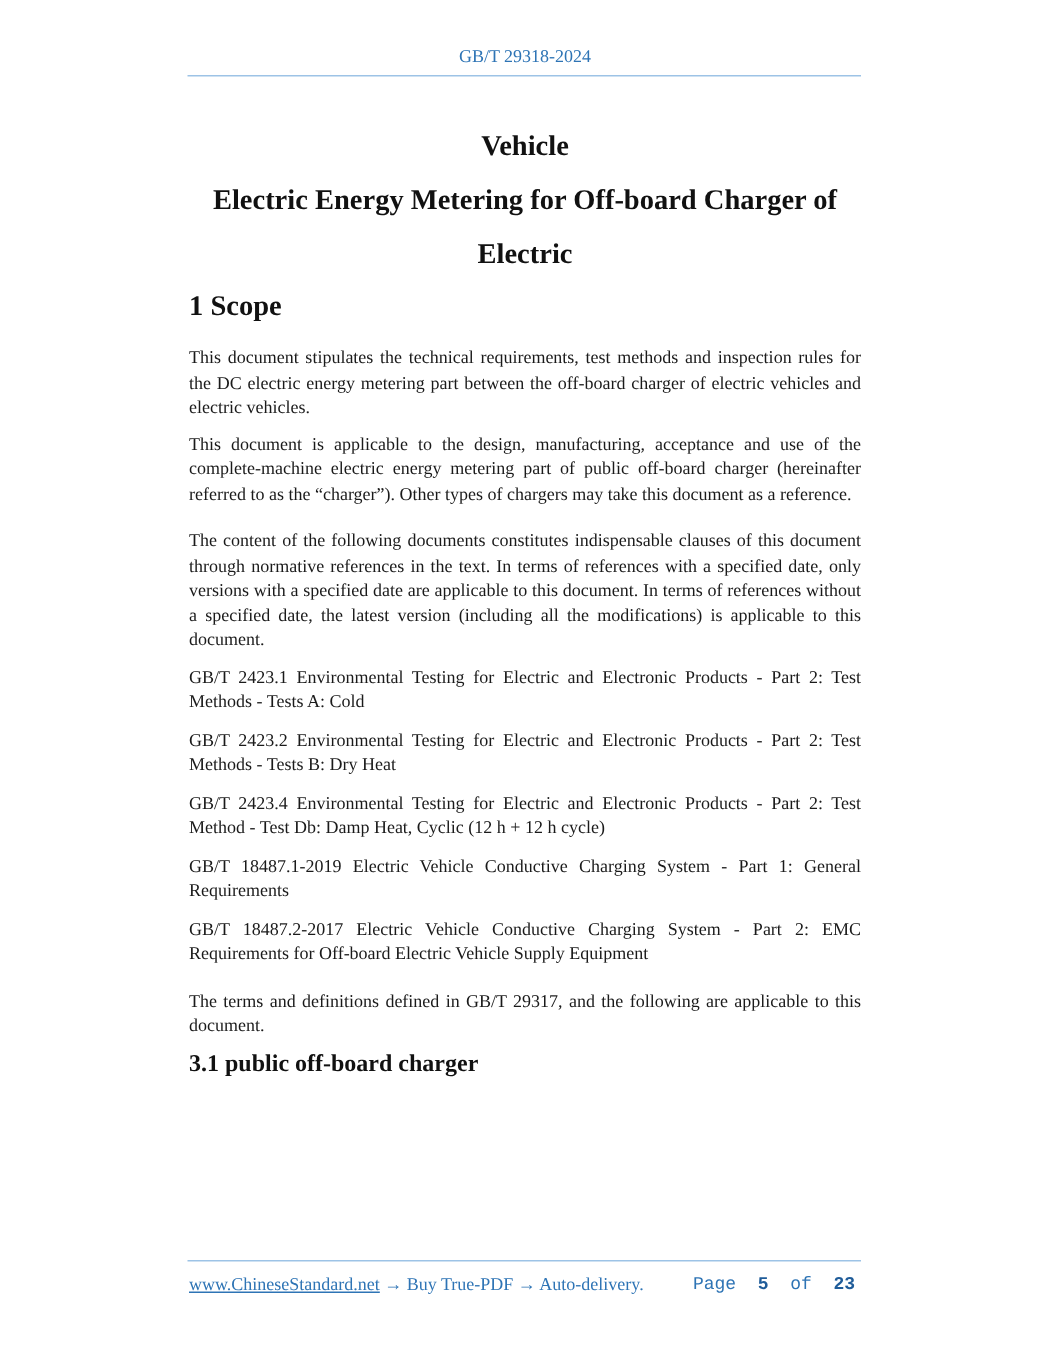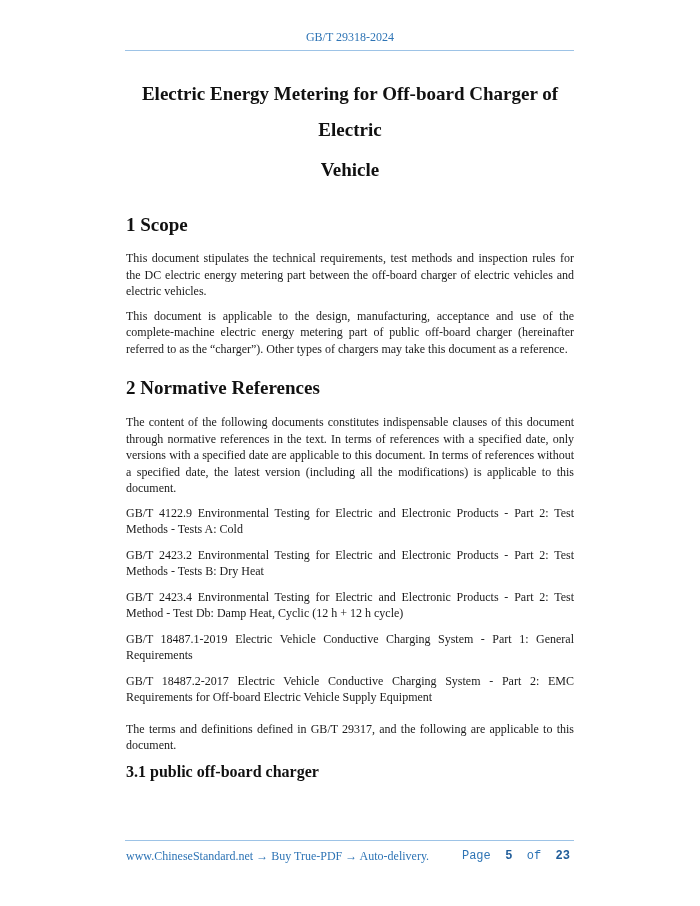--- a/index.html
+++ b/index.html
@@ -8,44 +8,43 @@
   .page { position: absolute; left: 0; top: 0; width: 700px; height: 906px; }
   .header { position: absolute; top: 30px; left: 126px; width: 448px; text-align: center;
             font-size: 12px; color: #2e74b5; }
   .hline { position: absolute; left: 125px; width: 449px; height: 1px; background: #9dc3e6; }
   .content { position: absolute; left: 126px; top: 76px; width: 448px; }
   .title { font-weight: bold; font-size: 19px; text-align: center; line-height: 36px; margin: 0; color: #111; }
   h2 { font-weight: bold; font-size: 19px; margin: 0; color: #111; }
   h3 { font-weight: bold; font-size: 16px; margin: 0; color: #111; }
   p { font-size: 12px; line-height: 16.5px; margin: 0; text-align: justify; color: #1a1a1a; }
   .footer { position: absolute; top: 849px; left: 126px; width: 448px; font-size: 12px; color: #2e74b5; }
-  .footer .link { color: #2e74b5; cursor: pointer; }
+  .footer .link { text-decoration: underline; color: #2e74b5; cursor: pointer; }
   .footer .pager { position: absolute; right: 4px; top: 0; font-family: Liberation Mono, monospace; }
   .footer .pager b { color: #1f5c99; }
 </style>
 </head>
 <body>
 
 <div class="page">
   <div class="header">GB/T 29318-2024</div>
   <div class="hline" style="top:50px"></div>
 
   <div class="content">
     <div class="title">
+      <div style="margin-top:4px">Vehicle</div>
       <div>Electric Energy Metering for Off-board Charger of Electric</div>
-      <div style="margin-top:4px">Vehicle</div>
     </div>
 
-    <h2 style="margin-top:26px">1 Scope</h2>
+    <h2 style="margin-top:6px">1 Scope</h2>
     <p style="margin-top:14px">This document stipulates the technical requirements, test methods and inspection rules for the DC electric energy metering part between the off-board charger of electric vehicles and electric vehicles.</p>
     <p style="margin-top:8px">This document is applicable to the design, manufacturing, acceptance and use of the complete-machine electric energy metering part of public off-board charger (hereinafter referred to as the “charger”). Other types of chargers may take this document as a reference.</p>
 
-    <h2 style="margin-top:20px">2 Normative References</h2>
     <p style="margin-top:15px">The content of the following documents constitutes indispensable clauses of this document through normative references in the text. In terms of references with a specified date, only versions with a specified date are applicable to this document. In terms of references without a specified date, the latest version (including all the modifications) is applicable to this document.</p>
-    <p style="margin-top:8px">GB/T 4122.9 Environmental Testing for Electric and Electronic Products - Part 2: Test Methods - Tests A: Cold</p>
+    <p style="margin-top:8px">GB/T 2423.1 Environmental Testing for Electric and Electronic Products - Part 2: Test Methods - Tests A: Cold</p>
     <p style="margin-top:9px">GB/T 2423.2 Environmental Testing for Electric and Electronic Products - Part 2: Test Methods - Tests B: Dry Heat</p>
     <p style="margin-top:9px">GB/T 2423.4 Environmental Testing for Electric and Electronic Products - Part 2: Test Method - Test Db: Damp Heat, Cyclic (12 h + 12 h cycle)</p>
     <p style="margin-top:9px; word-spacing:4px">GB/T 18487.1-2019 Electric Vehicle Conductive Charging System - Part 1: General Requirements</p>
     <p style="margin-top:9px">GB/T 18487.2-2017 Electric Vehicle Conductive Charging System - Part 2: EMC Requirements for Off-board Electric Vehicle Supply Equipment</p>
 
     <p style="margin-top:15px">The terms and definitions defined in GB/T 29317, and the following are applicable to this document.</p>
     <h3 style="margin-top:9px">3.1 public off-board charger</h3>
   </div>
 
   <div class="hline" style="top:840px"></div>

